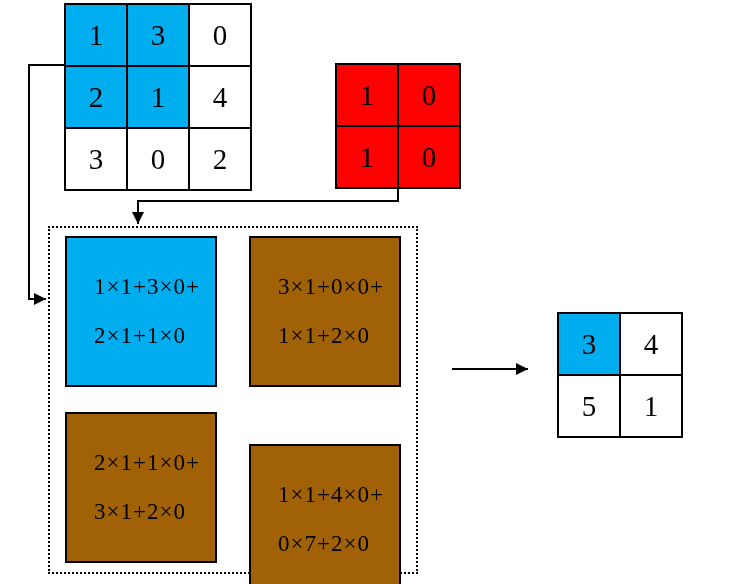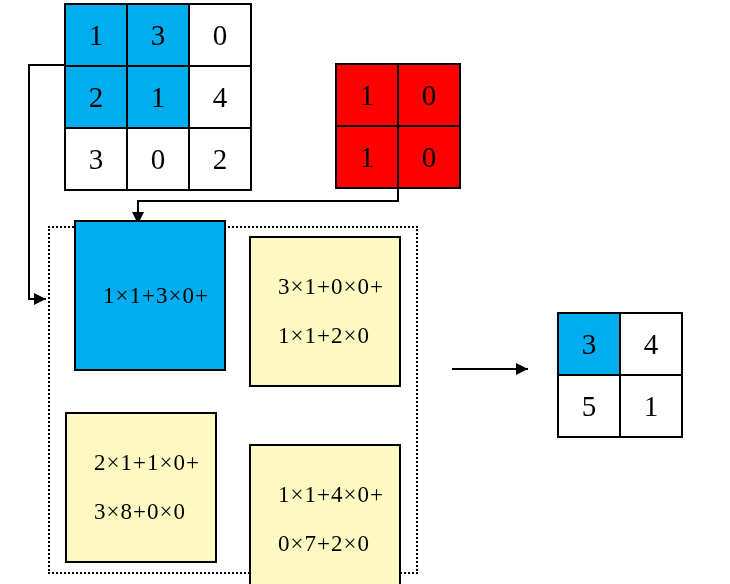--- a/index.html
+++ b/index.html
@@ -37,31 +37,31 @@
     left: 48px; top: 226px;
     width: 370px; height: 348px;
     box-sizing: border-box;
     border: 2px dotted #000;
   }
   .comp-cell {
     position: absolute;
     width: 152px; height: 151px;
     box-sizing: border-box;
     border: 2px solid #000;
-    background: #fef9c3;
+    background: #a16207;
     display: flex; flex-direction: column;
     justify-content: center;
     row-gap: 21px;
     padding-left: 27px;
     font-size: 23px; color: #000;
     letter-spacing: 1px;
     line-height: 28px;
   }
   .comp-cell.hl { background: var(--highlight, #00AEEF); }
-  .pos-tl { left: 65px;  top: 220px; margin-left: 9px; }
+  .pos-tl { left: 65px;  top: 236px; }
   .pos-tr { left: 249px; top: 236px; }
   .pos-bl { left: 65px;  top: 412px; }
   .pos-br { left: 249px; top: 412px; margin-top: 32px; }
 
   .arrows { position: absolute; left: 0; top: 0; pointer-events: none; }
 
   .watermark {
     position: absolute;
     right: 16px; bottom: 9px;
     font-family: "Liberation Sans", sans-serif;
@@ -101,28 +101,29 @@
     <div class="cell">1</div>
     <div class="cell">0</div>
     <div class="cell">1</div>
     <div class="cell">0</div>
   </div>
 
   <div class="comp-box"></div>
 
   <div class="comp-cell hl pos-tl">
     <div>1×1+3×0+</div>
+    <div>2×1+1×0</div>
   </div>
   <div class="comp-cell pos-tr">
     <div>3×1+0×0+</div>
     <div>1×1+2×0</div>
   </div>
   <div class="comp-cell pos-bl">
     <div>2×1+1×0+</div>
-    <div>3×8+0×0</div>
+    <div>3×1+2×0</div>
   </div>
   <div class="comp-cell pos-br">
     <div>1×1+4×0+</div>
     <div>0×7+2×0</div>
   </div>
 
   <div class="matrix matrix-output">
     <div class="cell hl">3</div>
     <div class="cell">4</div>
     <div class="cell">5</div>

